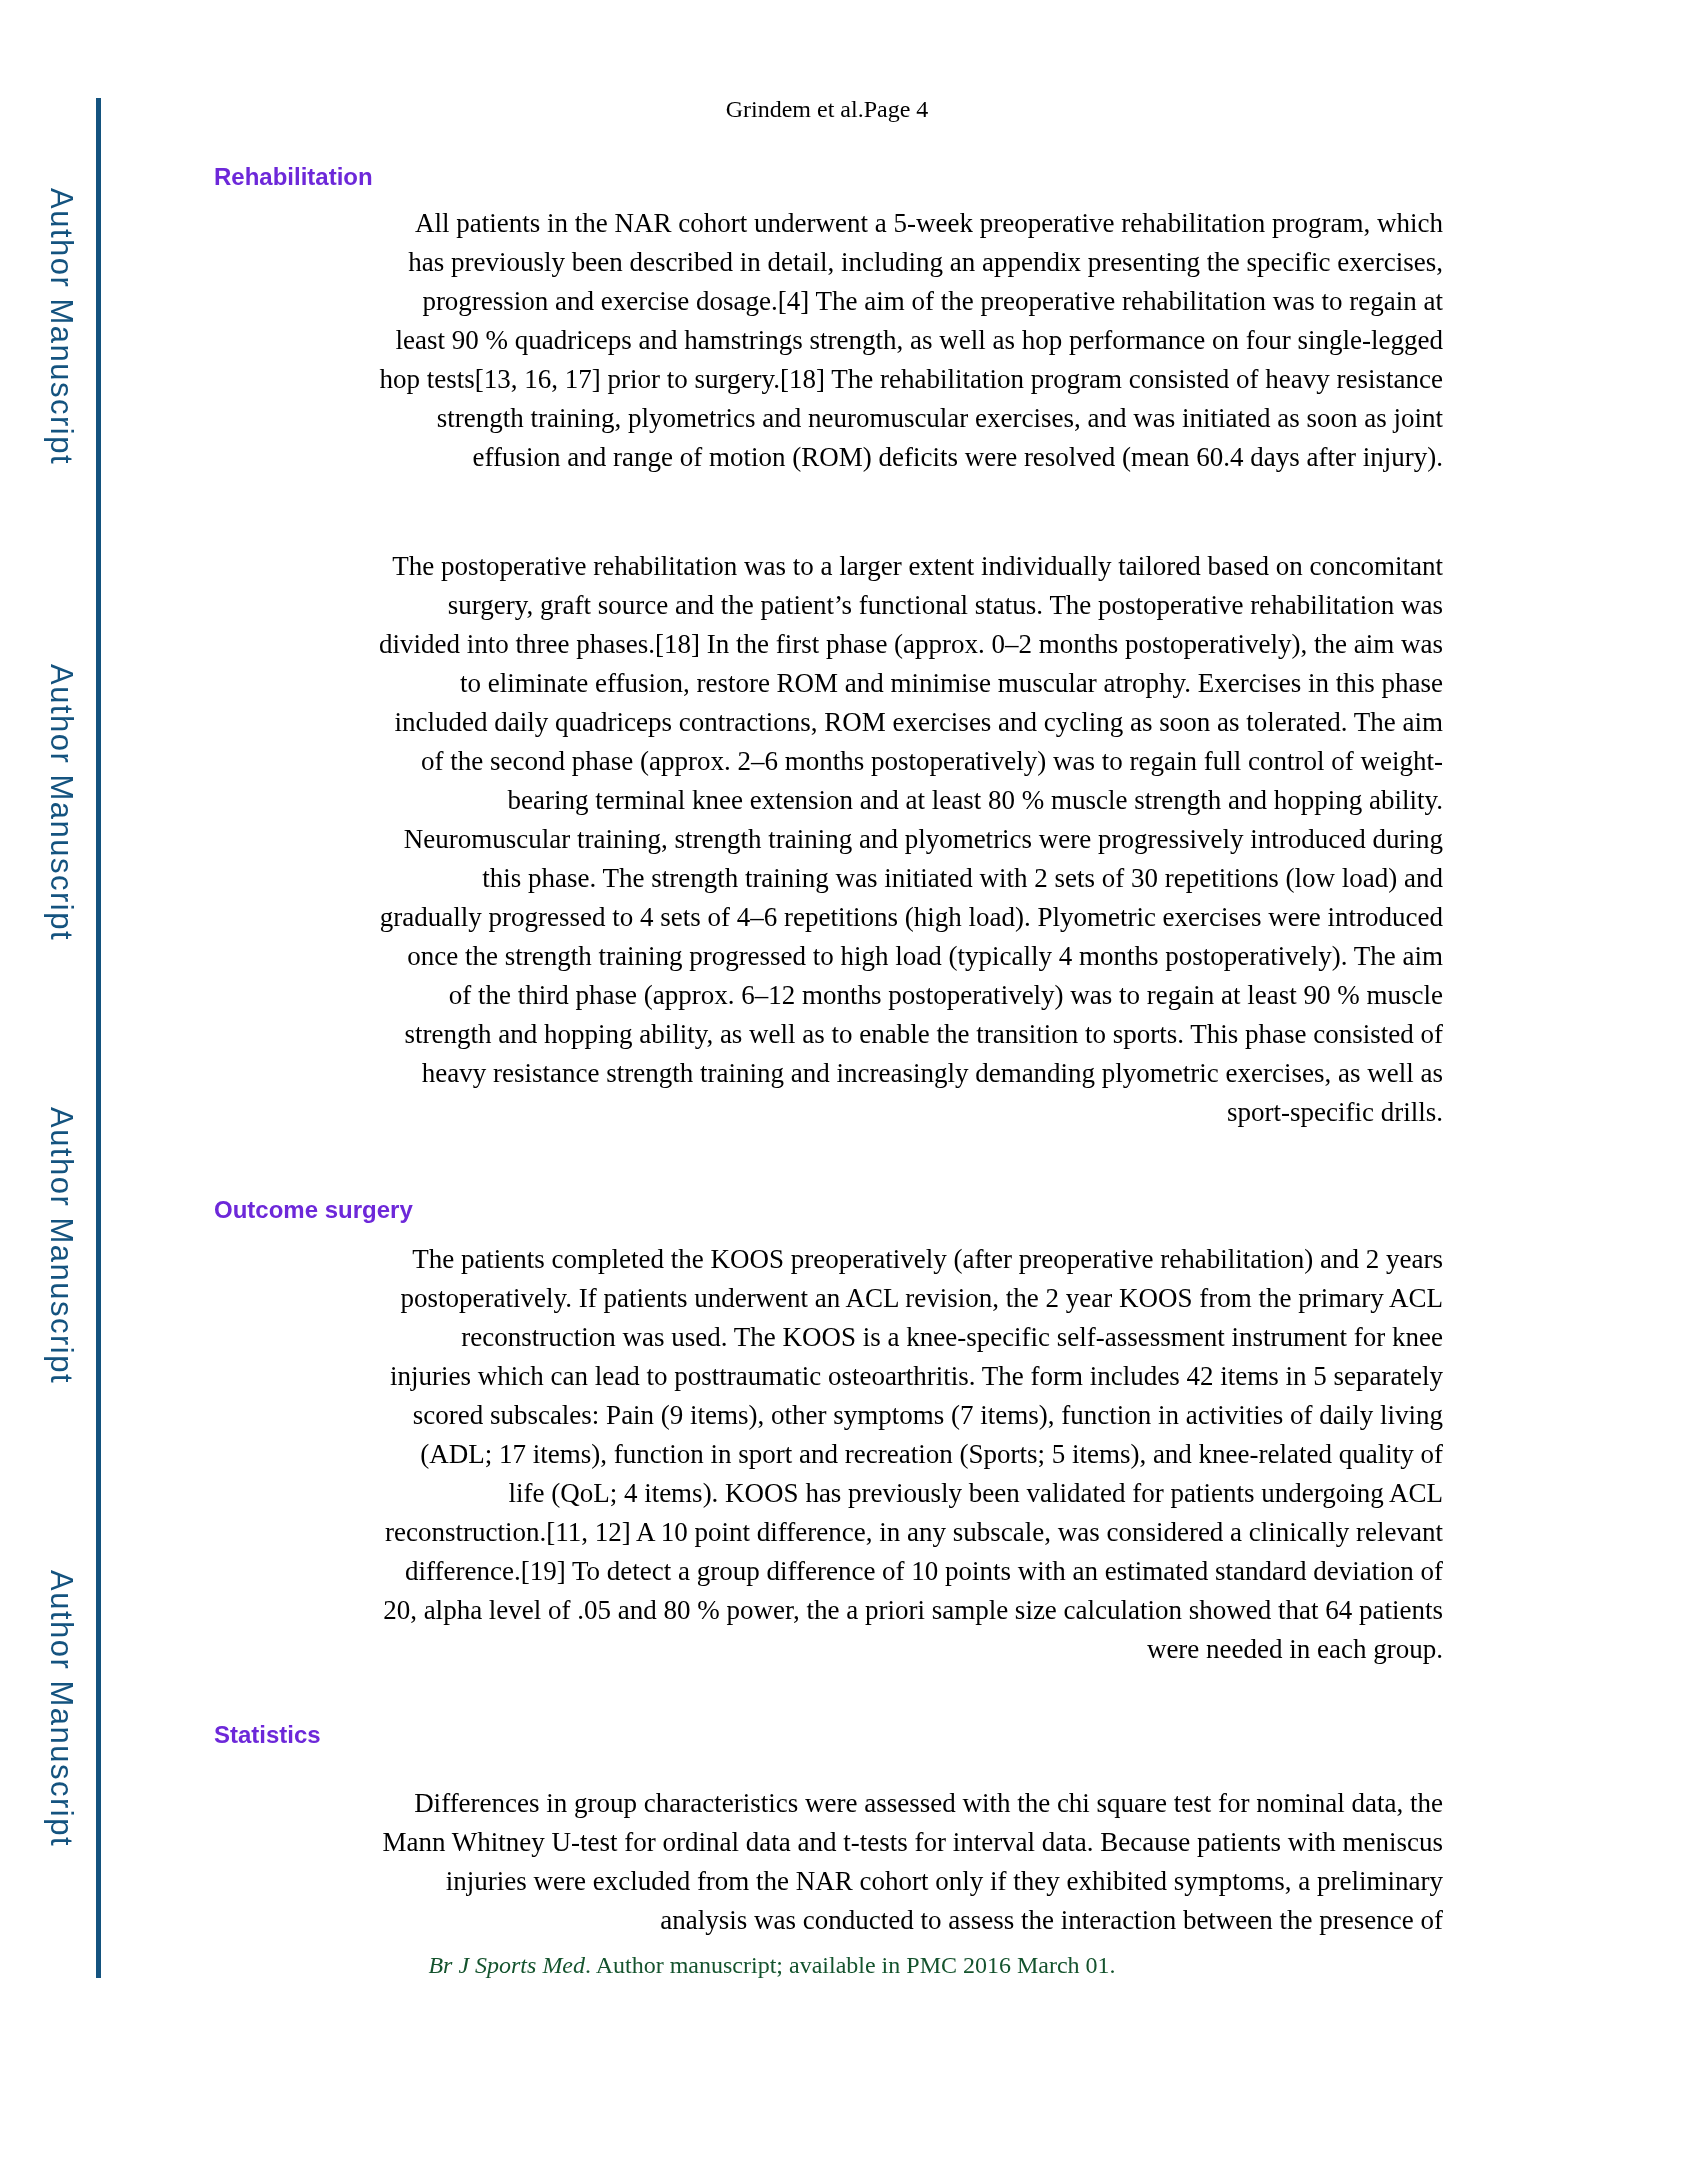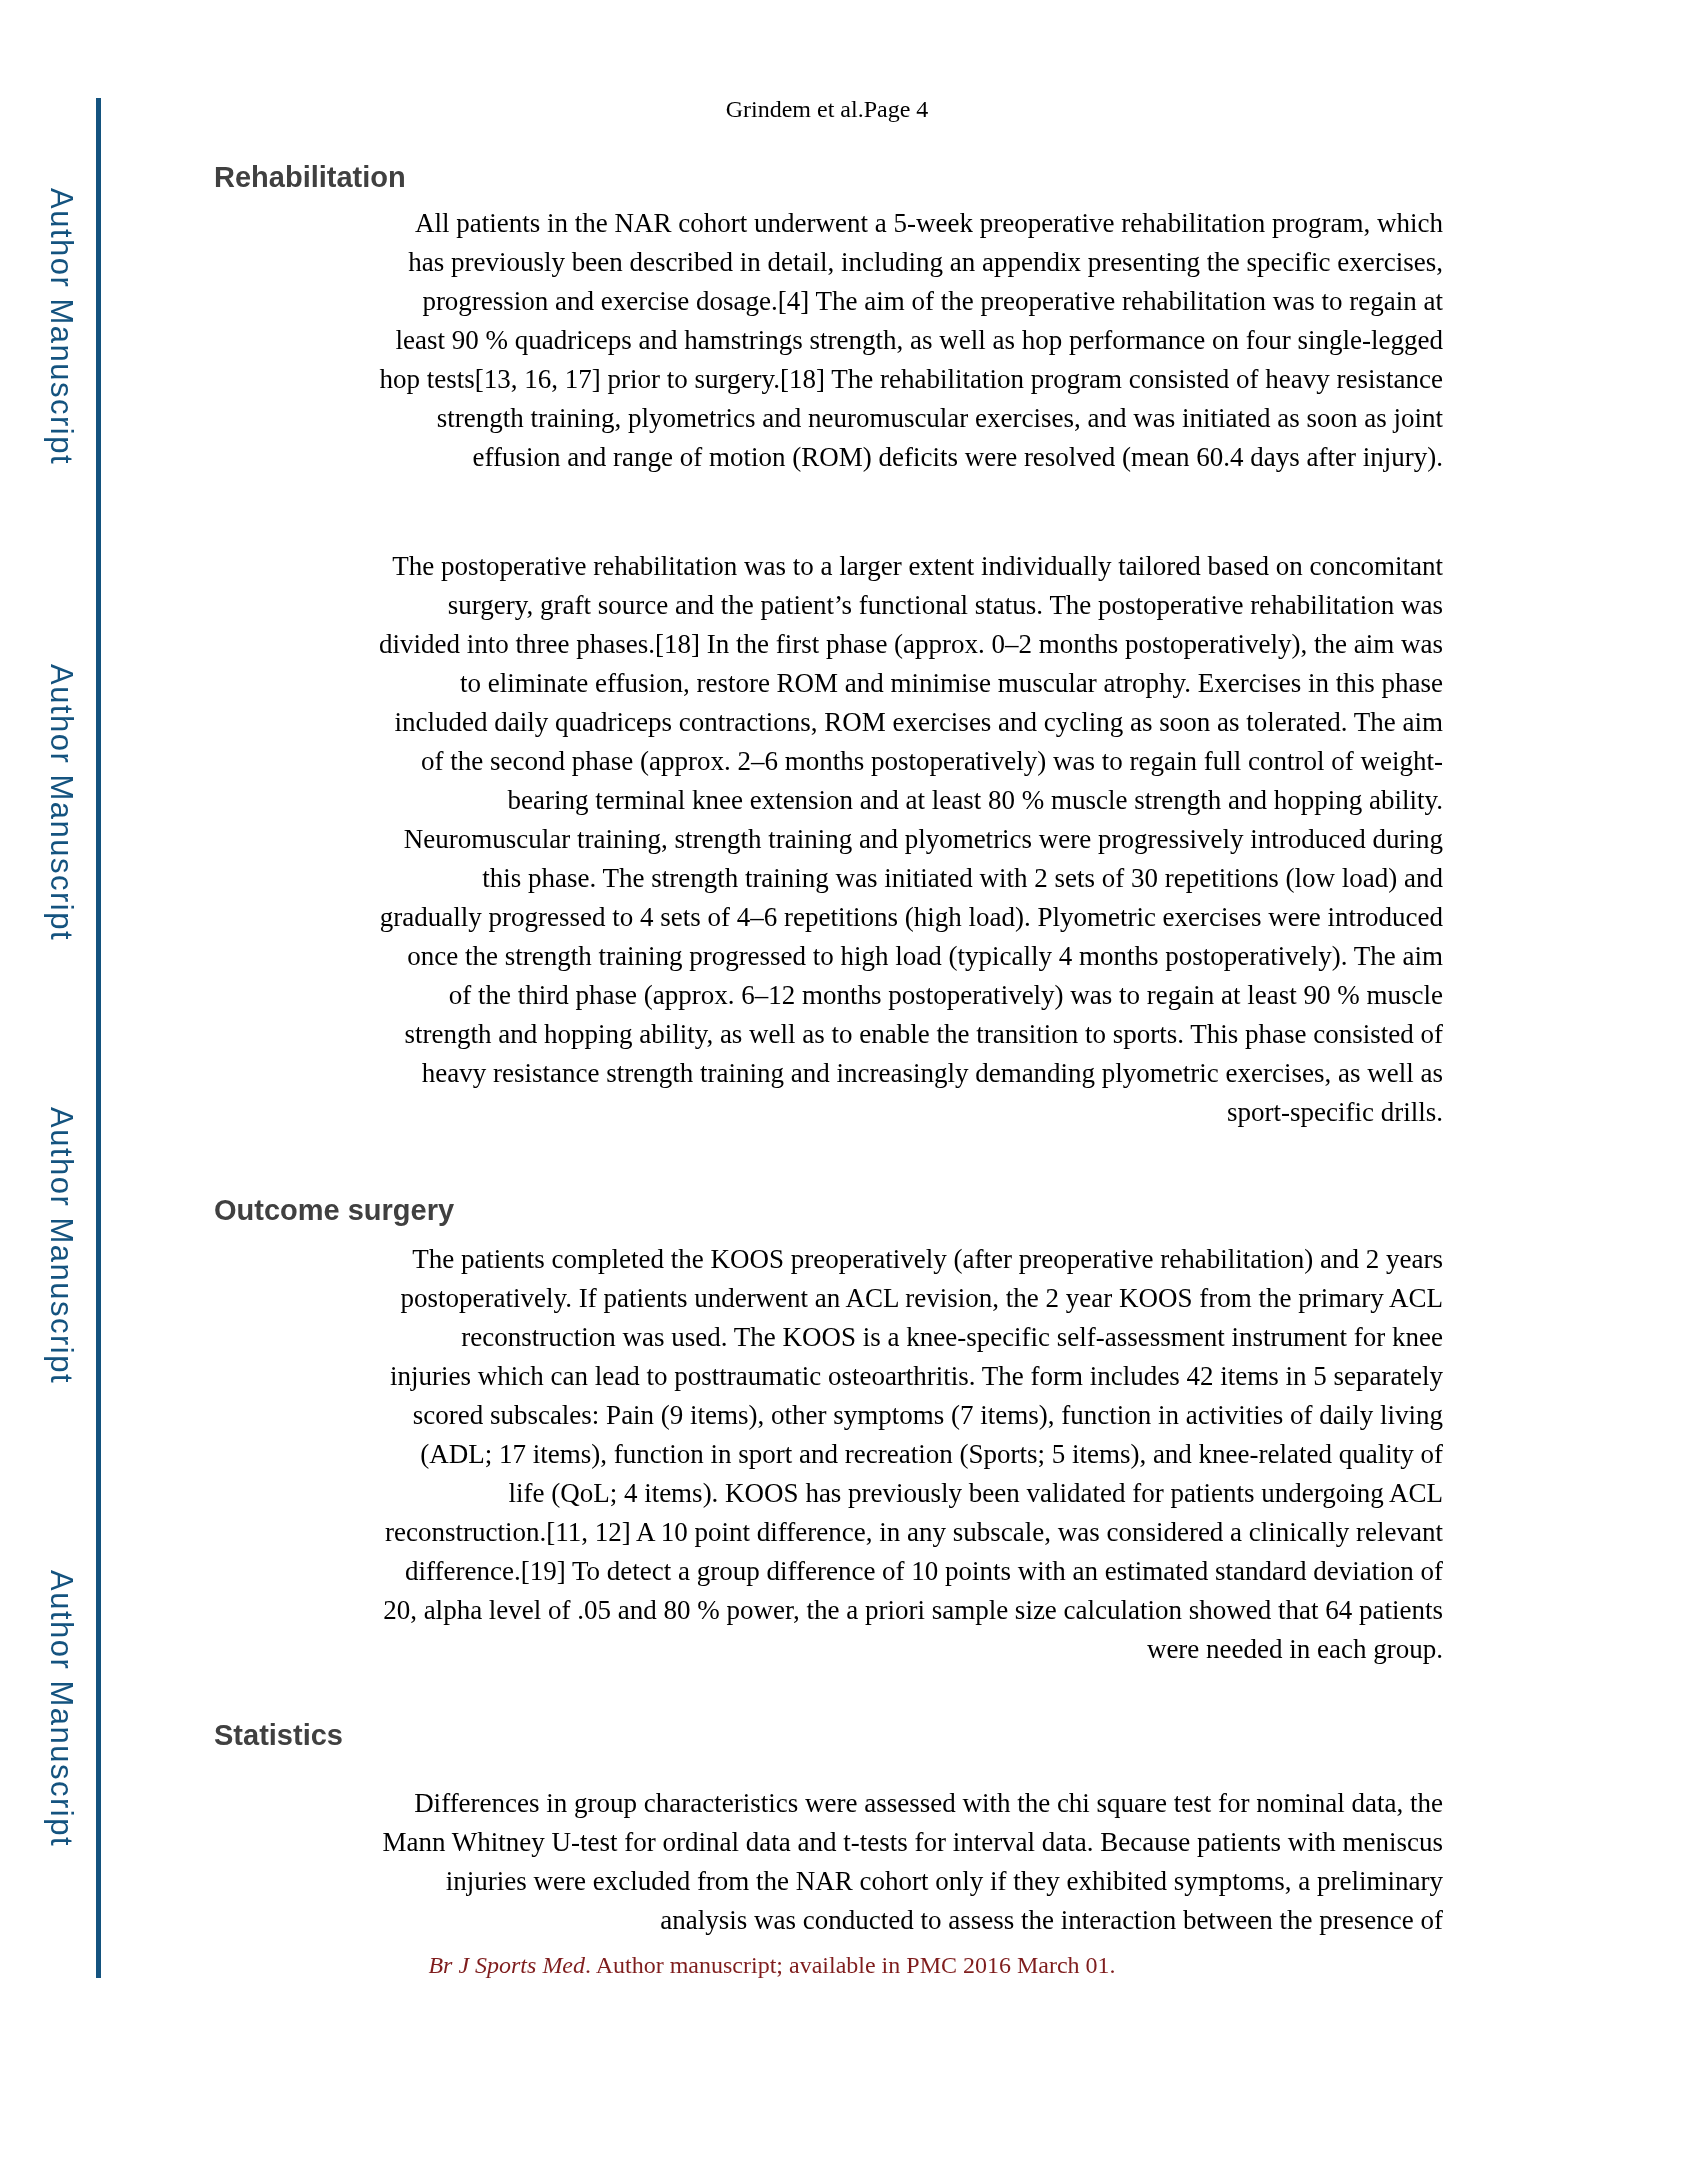--- a/index.html
+++ b/index.html
@@ -54,23 +54,23 @@
   .side-label.pos2 { top: 632px; }
   .side-label.pos3 { top: 1075px; }
   .side-label.pos4 { top: 1538px; }
 
   
   .section-heading {
     position: absolute;
     left: 214px;
     font-family: "Liberation Sans", sans-serif;
     font-weight: bold;
-    font-size: 29px;
+    font-size: 24px;
     line-height: 32px;
-    color: #404040;
+    color: #6d28d9;
   }
   .h-rehab   { top: 161px; }
   .h-outcome { top: 1194px; }
   .h-stat    { top: 1719px; }
 
   
   .body-par {
     position: absolute;
     left: 379px;
     width: 1064px;
@@ -86,21 +86,21 @@
 
   
   .footer {
     position: absolute;
     top: 1951px;
     left: 99px;
     width: 1346px;
     text-align: center;
     font-size: 24px;
     line-height: 28px;
-    color: #7f1d1d;
+    color: #14532d;
   }
   .footer .journal { font-style: italic; }
 </style>
 </head>
 <body>
 
 <div class="page">
 
   <div class="running-head">
     <span>Grindem et al.</span>

